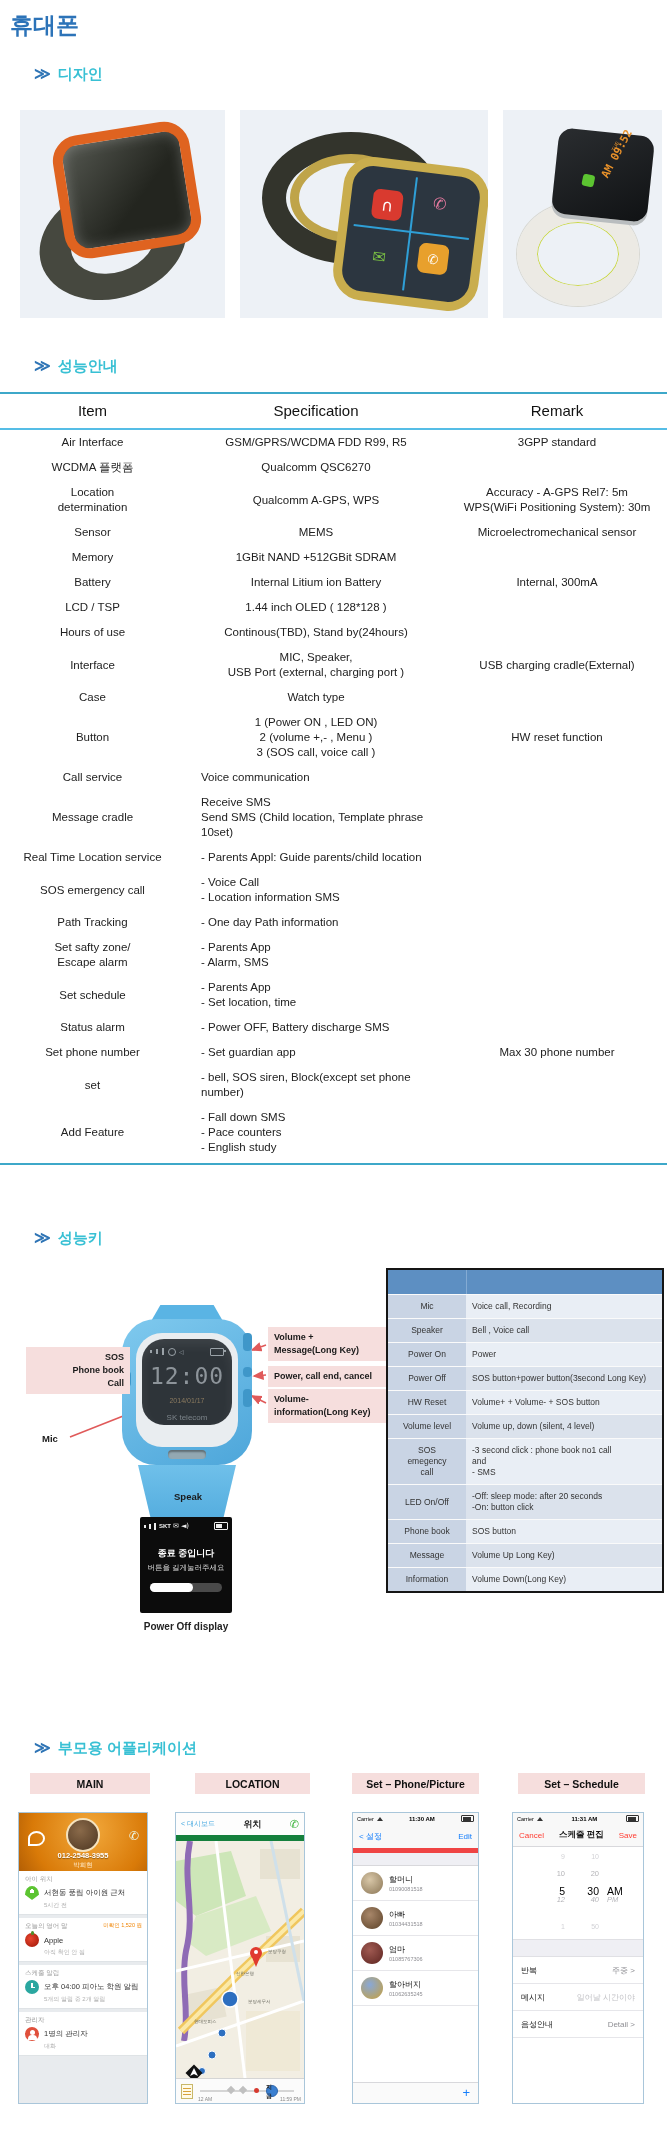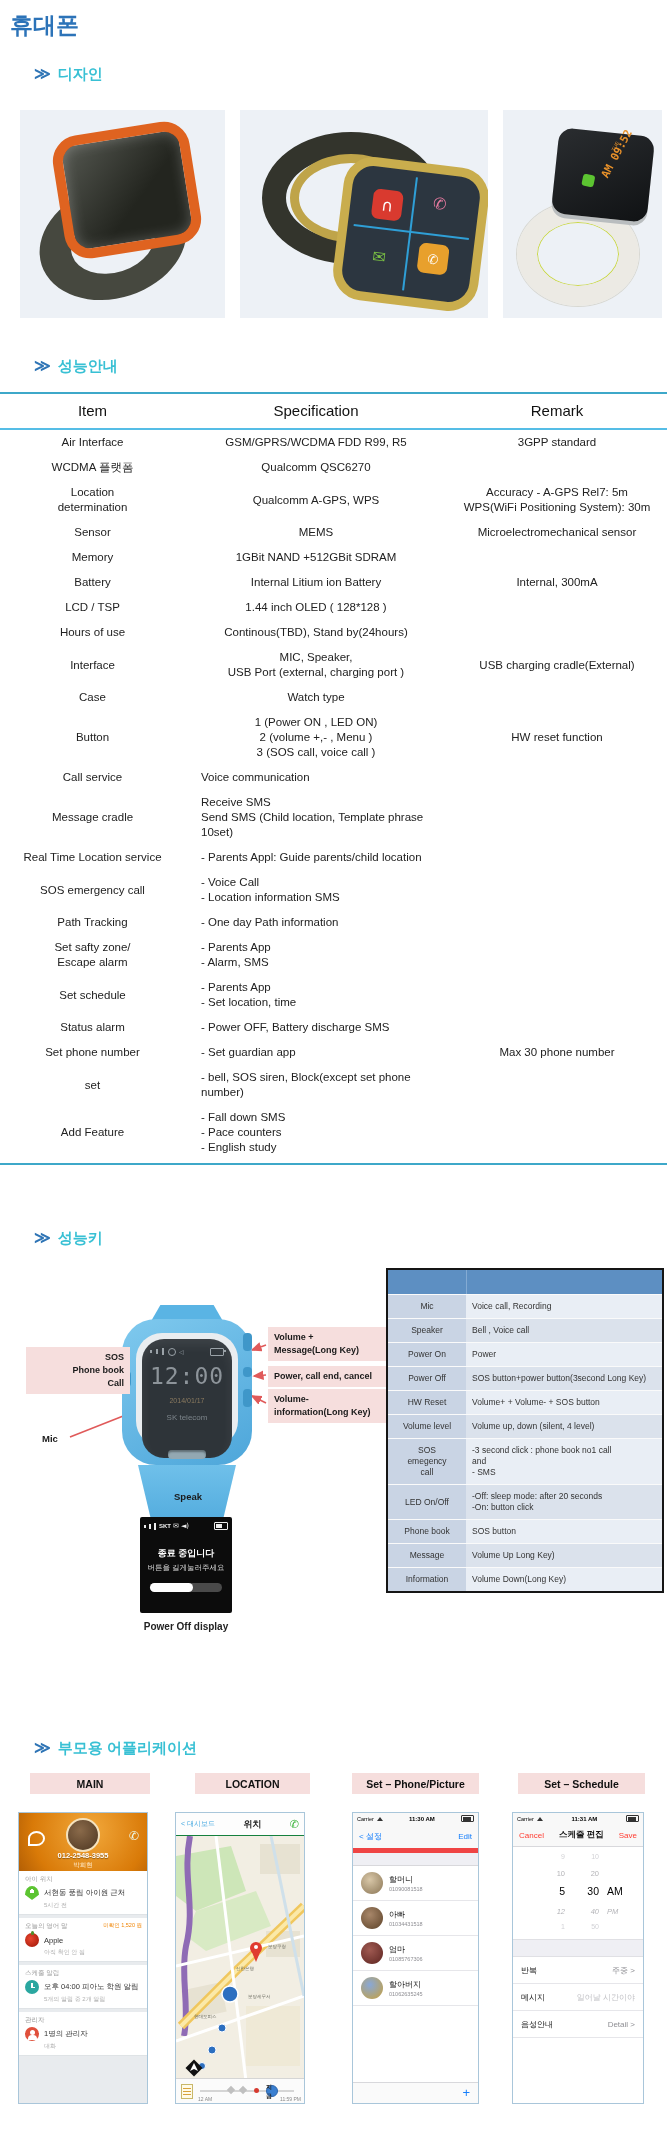--- a/index.html
+++ b/index.html
@@ -26,21 +26,21 @@
   
   #keys-wrap{position:absolute;left:0;top:1265px;width:385px;height:400px;}
   .pinkbox{position:absolute;background:#f6dedd;padding:4px 6px;font-size:9px;font-weight:bold;line-height:13px;color:#1a1a1a;}
   #keys-arrows{position:absolute;left:0;top:0;}
   .watch{position:absolute;left:122px;top:40px;width:130px;height:230px;}
   .wstrap-t{position:absolute;left:28px;top:0;width:74px;height:18px;background:#5ab4e4;
             clip-path:polygon(14% 0,86% 0,100% 100%,0 100%);}
   .wbody{position:absolute;left:0;top:14px;width:130px;height:146px;border-radius:34px;
          background:linear-gradient(150deg,#7fc9ee,#4da6da);}
   .wrim{position:absolute;left:14px;top:28px;width:102px;height:114px;border-radius:26px;background:#e9edf0;}
-  .wscreen{position:absolute;left:20px;top:34px;width:90px;height:119px;border-radius:22px;background:#2e3439;
+  .wscreen{position:absolute;left:20px;top:34px;width:90px;height:86px;border-radius:22px;background:#2e3439;
            box-shadow:inset 0 6px 12px rgba(255,255,255,.08);}
   .wstat{position:absolute;left:8px;top:8px;right:8px;height:9px;display:flex;align-items:center;gap:3px;}
   .wbar{display:inline-block;width:2px;background:#9aa2a8;margin-right:1px;}
   .wclock{width:6px;height:6px;border:1px solid #9aa2a8;border-radius:50%;}
   .wspk{color:#9aa2a8;font-size:6px;line-height:6px;}
   .wbatt{margin-left:auto;width:12px;height:6px;border:1px solid #9aa2a8;border-radius:1px;position:relative;}
   .wbatt:after{content:"";position:absolute;right:-3px;top:1px;width:2px;height:2px;background:#9aa2a8;}
   .wtime{position:absolute;left:0;right:0;top:24px;text-align:center;font-family:"DejaVu Sans Mono",monospace;
          font-size:23px;color:#8d949a;letter-spacing:1px;}
   .wdate{position:absolute;left:0;right:0;top:58px;text-align:center;font-size:7px;color:#8a7a5f;}
@@ -105,21 +105,21 @@
          clip-path:polygon(0 0,100% 0,100% 62%,50% 100%,0 62%);}
   .i-apple{background:radial-gradient(circle at 40% 40%,#e8462f,#9c1405);border-radius:50%;}
   .i-apple:after{content:"";position:absolute;left:6px;top:-2px;width:3px;height:4px;background:#4f8f2a;border-radius:2px;}
   .i-clock{background:#2aa7a0;border-radius:50%;}
   .i-clock:after{content:"";position:absolute;left:6px;top:3px;width:1.5px;height:5px;background:#fff;}
   .i-clock:before{content:"";position:absolute;left:6px;top:6.5px;width:4px;height:1.5px;background:#fff;}
   .i-person{background:#e0503c;border-radius:50%;}
   .i-person:after{content:"";position:absolute;left:4.5px;top:2.5px;width:5px;height:5px;background:#fff;border-radius:50%;}
   .i-person:before{content:"";position:absolute;left:2.5px;top:8px;width:9px;height:5px;background:#fff;border-radius:4px 4px 0 0;}
   
-  #p-loc .nav{height:22px;display:flex;align-items:center;padding:0 5px;background:#fdfdfd;border-bottom:1px solid #15803d;}
+  #p-loc .nav{height:22px;display:flex;align-items:center;padding:0 5px;background:#fdfdfd;border-bottom:6px solid #15803d;}
   #p-loc .back{font-size:7px;color:#45a8e0;}
   #p-loc .ttl{flex:1;text-align:center;font-size:9px;font-weight:bold;color:#222;}
   #p-loc .tel{color:#35b235;font-size:11px;font-family:"DejaVu Sans",sans-serif;}
   .maplabel{position:absolute;font-size:4.5px;color:#6b6b60;white-space:nowrap;}
   #p-loc .bbar{position:absolute;left:0;right:0;bottom:0;height:24px;background:#fbfbfb;border-top:1px solid #d5d5d5;}
   .docic{position:absolute;left:5px;top:5px;width:10px;height:13px;background:#fffbe8;border:1px solid #c9b86a;}
   .docic i{position:absolute;left:1px;right:1px;height:1px;background:#d8a23c;}
   .sline{position:absolute;left:24px;right:10px;top:11px;height:2px;background:#d5d5d5;}
   .sdiamond{position:absolute;top:8px;width:6px;height:6px;background:#c0c0c0;transform:rotate(45deg);}
   .sred{position:absolute;top:9px;width:5px;height:5px;border-radius:50%;background:#d63a2f;}
@@ -820,21 +820,21 @@
         <div class="prow" style="top: 22px;">
           <span class="h">10</span>
           <span class="m">20</span>
           <span class="p"></span>
         </div>
         <div class="prow sel" style="top: 38px;">
           <span class="h">5</span>
           <span class="m">30</span>
           <span class="p">AM</span>
         </div>
-        <div class="prow" style="top: 60px; font-style: italic;">
+        <div class="prow" style="top: 48px; font-style: italic;">
           <span class="h">12</span>
           <span class="m">40</span>
           <span class="p">PM</span>
         </div>
         <div class="prow faint" style="top: 76px;">
           <span class="h">1</span>
           <span class="m">50</span>
           <span class="p"></span>
         </div>
       </div>

